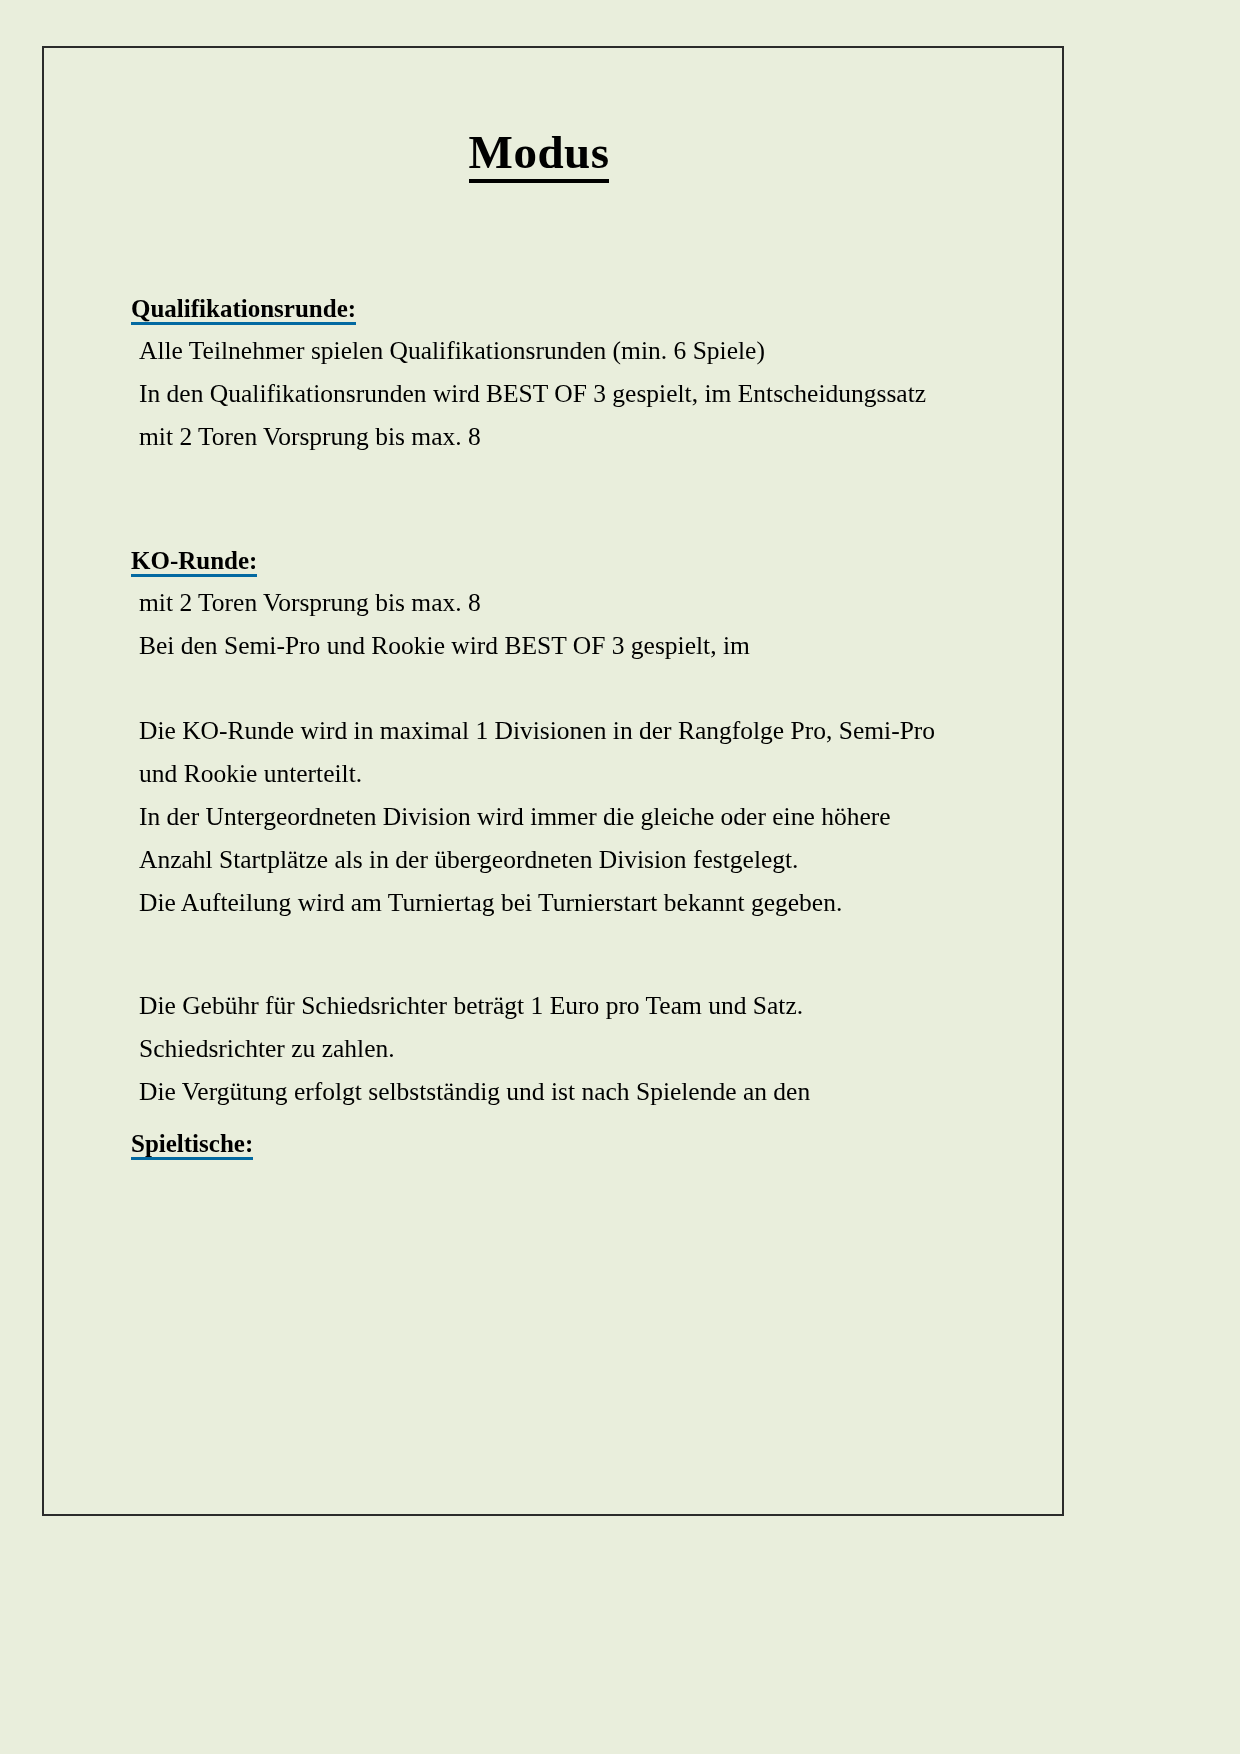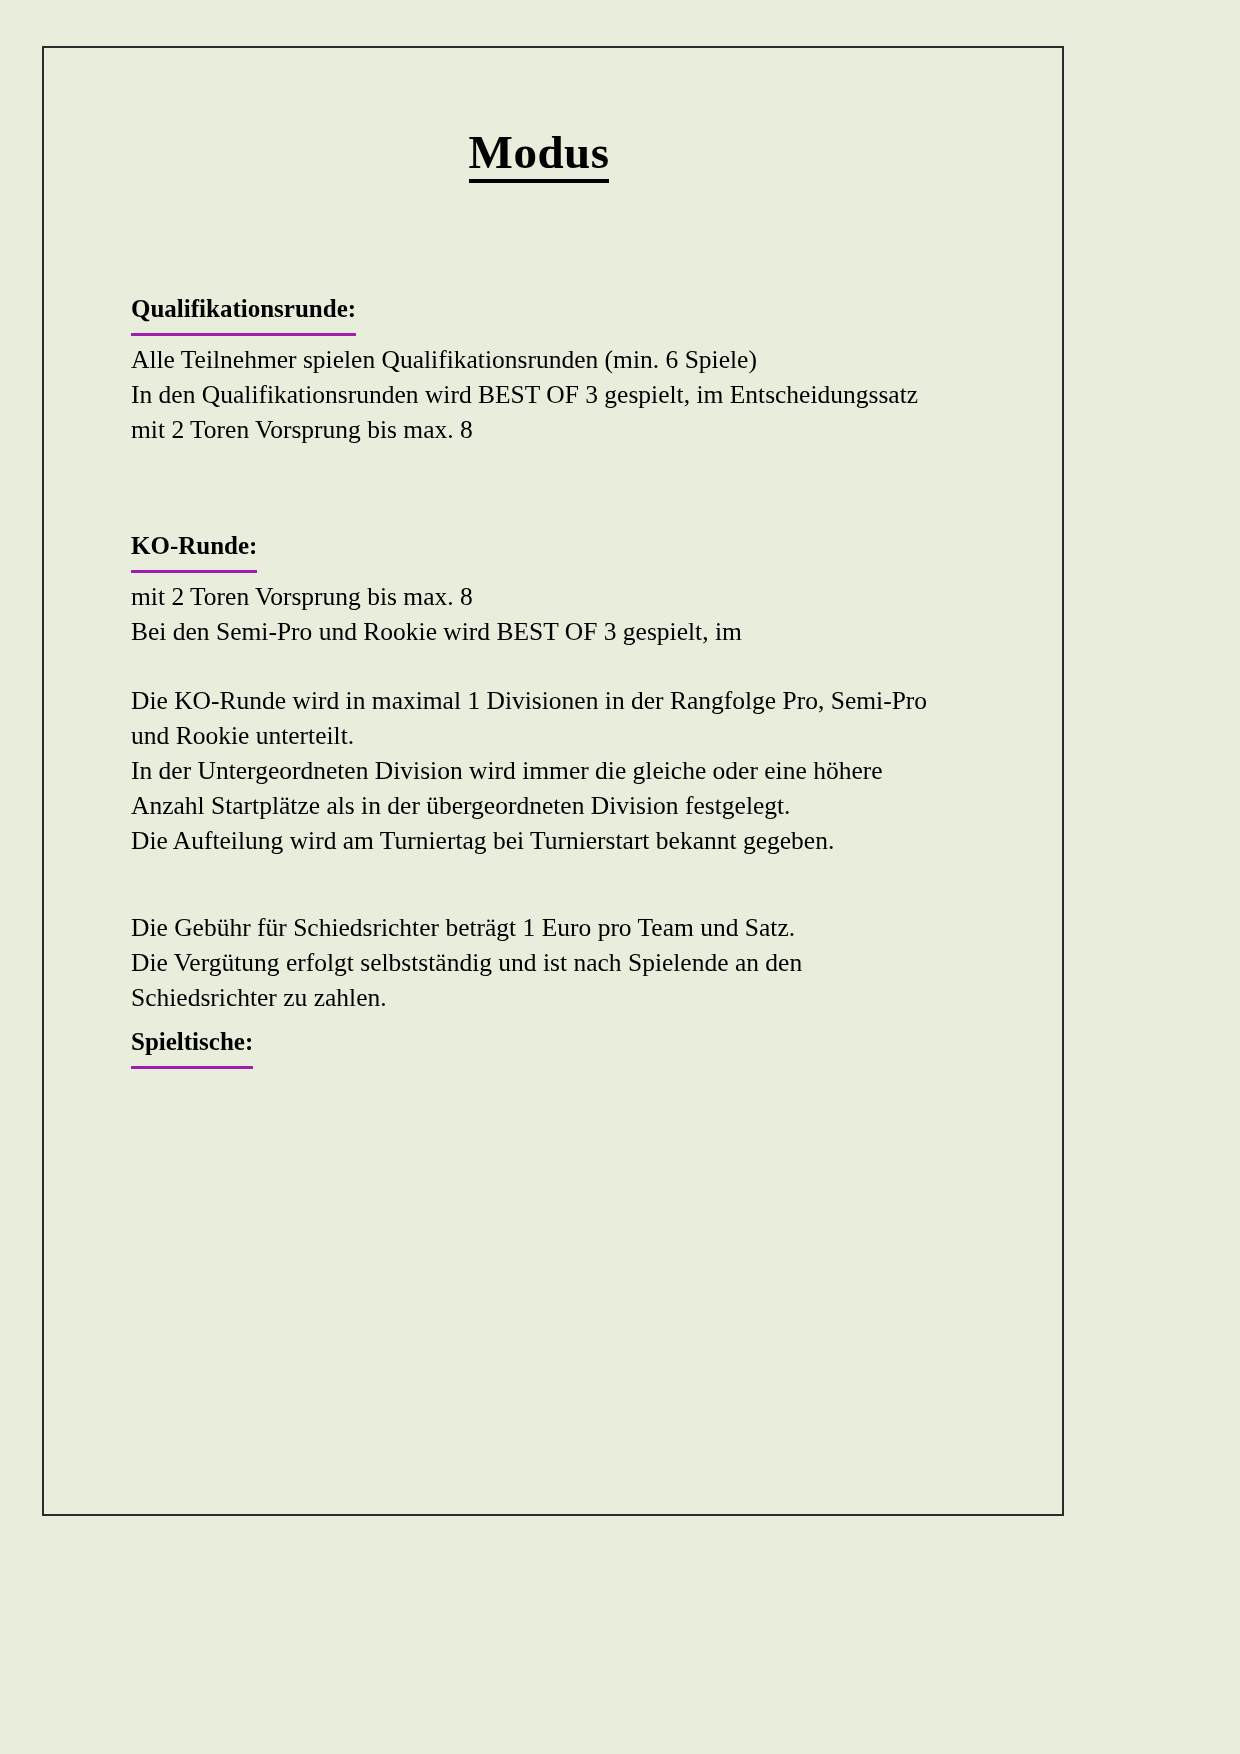--- a/index.html
+++ b/index.html
@@ -54,29 +54,29 @@
     top: 296px;
     width: 880px;
   }
   .sec-head {
     font-size: 25px;
     font-weight: bold;
     line-height: 1.0;
     margin: 0 0 6px 0;
   }
   .sec-head span.u {
-    border-bottom: 3px solid #a21caf;
-    padding-bottom: 12px;
+    border-bottom: 3px solid #0369a1;
+    padding-bottom: 1px;
     display: inline-block;
   }
   .line {
     font-size: 25.5px;
     line-height: 35px;
     white-space: pre;
-    margin: 0;
+    margin: 8px;
   }
   .gap-lg { height: 86px; }
   .gap-md { height: 52px; }
   .gap-sm { height: 34px; }
   .gap-xs { height: 14px; }
   .bold { font-weight: bold; }
 </style>
 </head>
 <body>
 
@@ -109,22 +109,22 @@
 
     <p class="line">Die KO-Runde wird in maximal 1 Divisionen in der Rangfolge Pro, Semi-Pro</p>
     <p class="line">und Rookie unterteilt.</p>
     <p class="line">In der Untergeordneten Division wird immer die gleiche oder eine höhere</p>
     <p class="line">Anzahl Startplätze als in der übergeordneten Division festgelegt.</p>
     <p class="line">Die Aufteilung wird am Turniertag bei Turnierstart bekannt gegeben.</p>
 
     <div class="gap-md"></div>
 
     <p class="line">Die Gebühr für Schiedsrichter beträgt 1 Euro pro Team und Satz.</p>
+    <p class="line">Schiedsrichter zu zahlen.</p>
     <p class="line">Die Vergütung erfolgt selbstständig und ist nach Spielende an den</p>
-    <p class="line">Schiedsrichter zu zahlen.</p>
 
     <div class="gap-xs"></div>
 
     <div class="sec-head">
       <span class="u">Spieltische:</span>
     </div>
 
   </div>
 </div>
 

